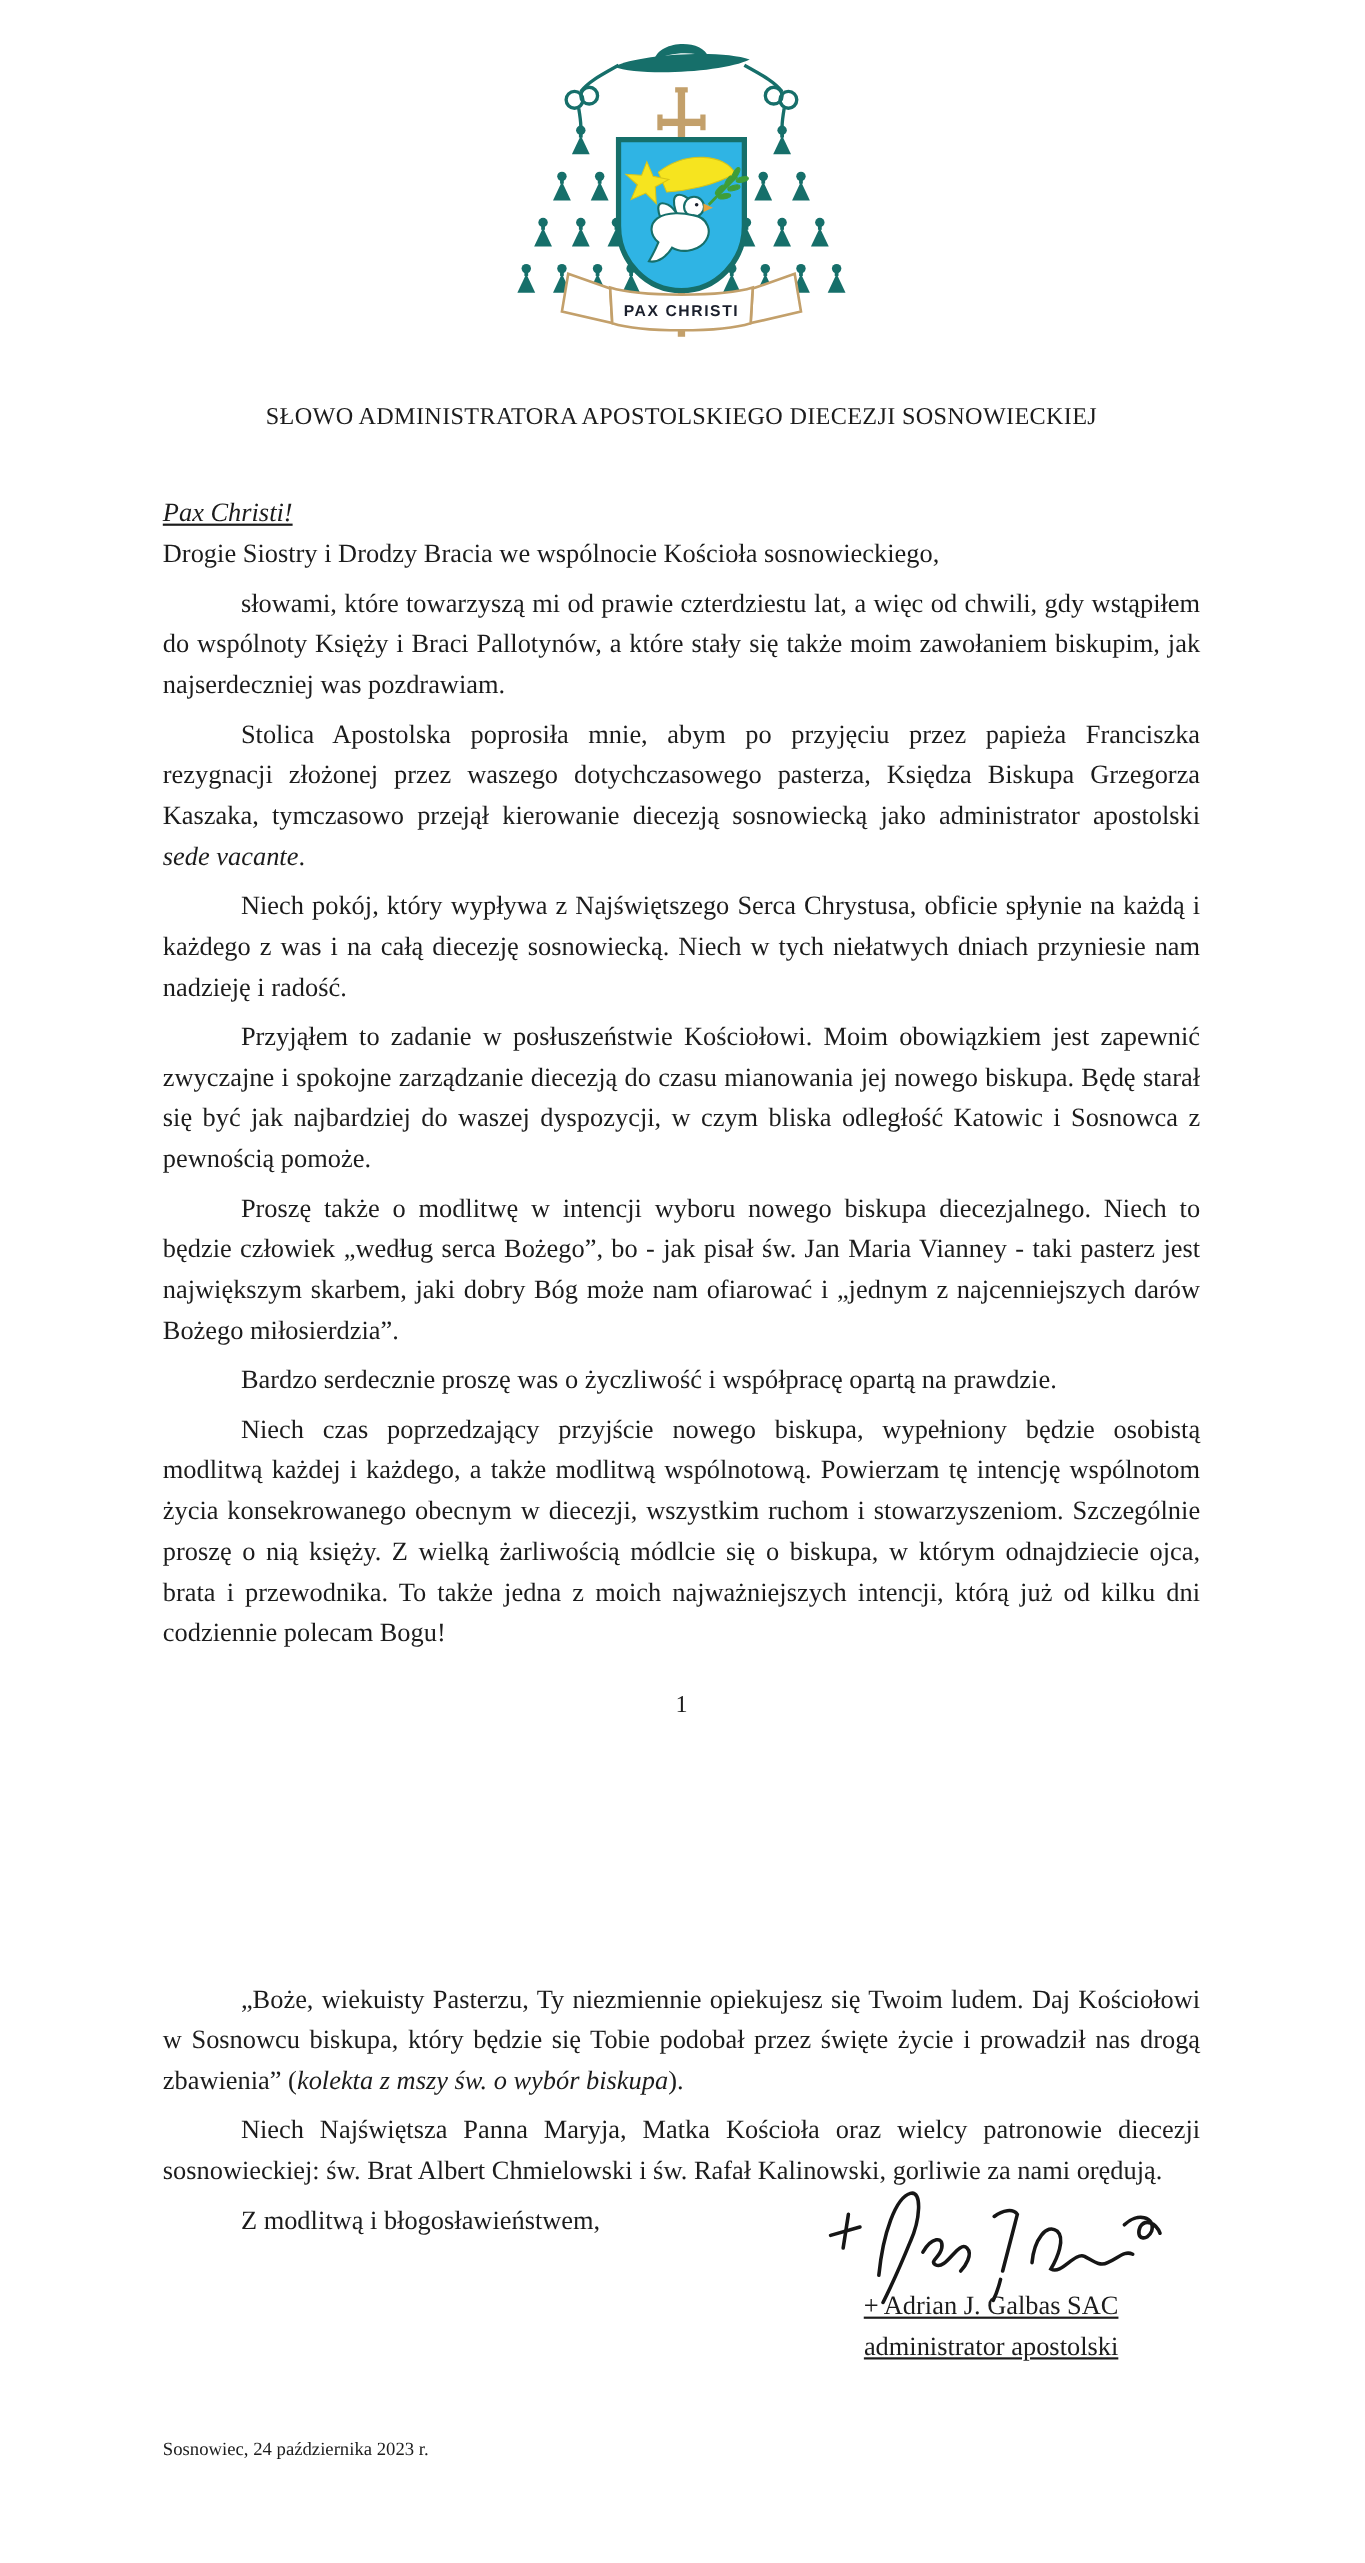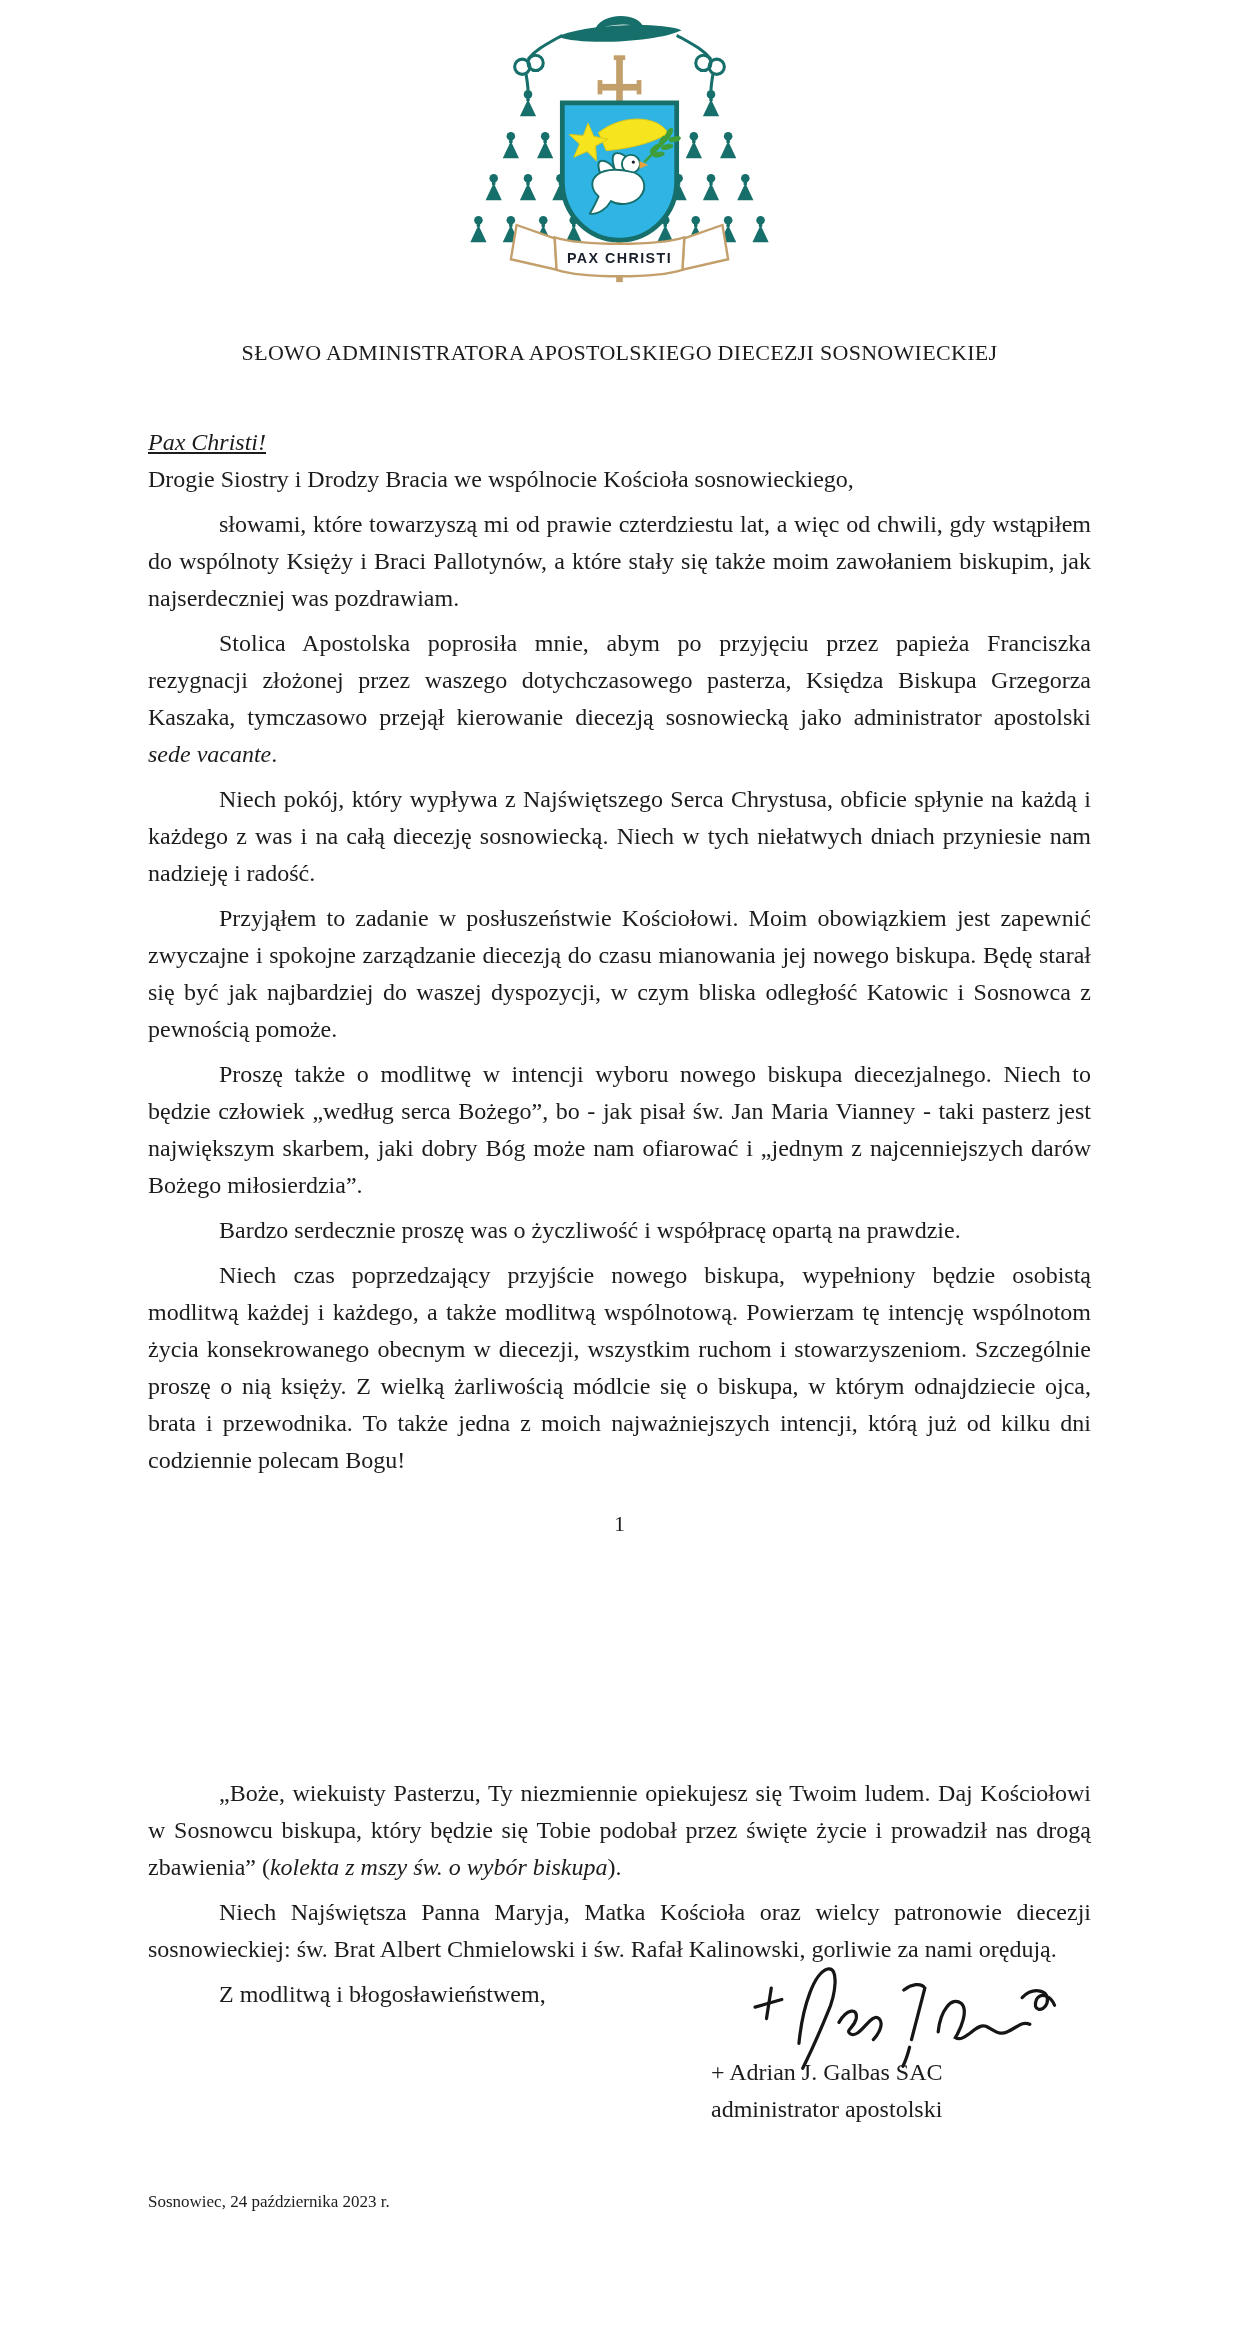--- a/index.html
+++ b/index.html
@@ -5,37 +5,37 @@
   :root{
     --teal:#166f6a; --shield:#2fb4e4; --gold:#c3a06b; --star:#f6e41f;
     --branch:#3f9e38; --ink:#1a1f2c; --text:#1c1c1c; --paper:#ffffff;
   }
   html,body{margin:0;padding:0;}
   body{
     width:1241px;height:2330px;overflow:hidden;background:var(--paper);
     font-family:"Liberation Serif","DejaVu Serif",serif;color:var(--text);
   }
   .sheet{padding:0 150px 0 148px;}
-  .crest-wrap{text-align:center;}
+  .crest-wrap{padding-top:24px;text-align:center;}
   .doc-title{
     margin-top:48px;text-align:center;font-weight:normal;font-size:22px;
     letter-spacing:.3px;line-height:30px;
   }
   .salutation{margin-top:56px;font-size:24px;line-height:37px;}
   .salutation .line1{font-style:italic;text-decoration:underline;}
   p.para{
     margin:8px 0;text-align:justify;text-indent:71px;
     font-size:24px;line-height:37px;
   }
   .it{font-style:italic;}
   .page-number{margin-top:30px;text-align:center;font-size:22px;line-height:30px;}
   .page-break{height:228px;}
   .closing-row{display:flex;align-items:flex-start;}
   .closing-text{font-size:24px;line-height:37px;text-indent:71px;white-space:nowrap;}
-  .sig-block{margin-left:auto;width:380px;margin-top:-28px;}
+  .sig-block{margin-left:auto;width:380px;text-align:center;margin-top:-28px;text-decoration:underline;}
   .sig-block svg{display:block;margin:0 auto -18px auto;}
   .signer-name{font-size:24px;line-height:37px;}
   .signer-role{font-size:24px;line-height:37px;}
   .dateline{margin-top:55px;font-size:17px;line-height:37px;}
   .crest-motto{
     font-family:"Liberation Sans","DejaVu Sans",sans-serif;
     font-weight:bold;font-size:15px;letter-spacing:1.5px;fill:var(--ink);
   }
 </style>
 </head>

